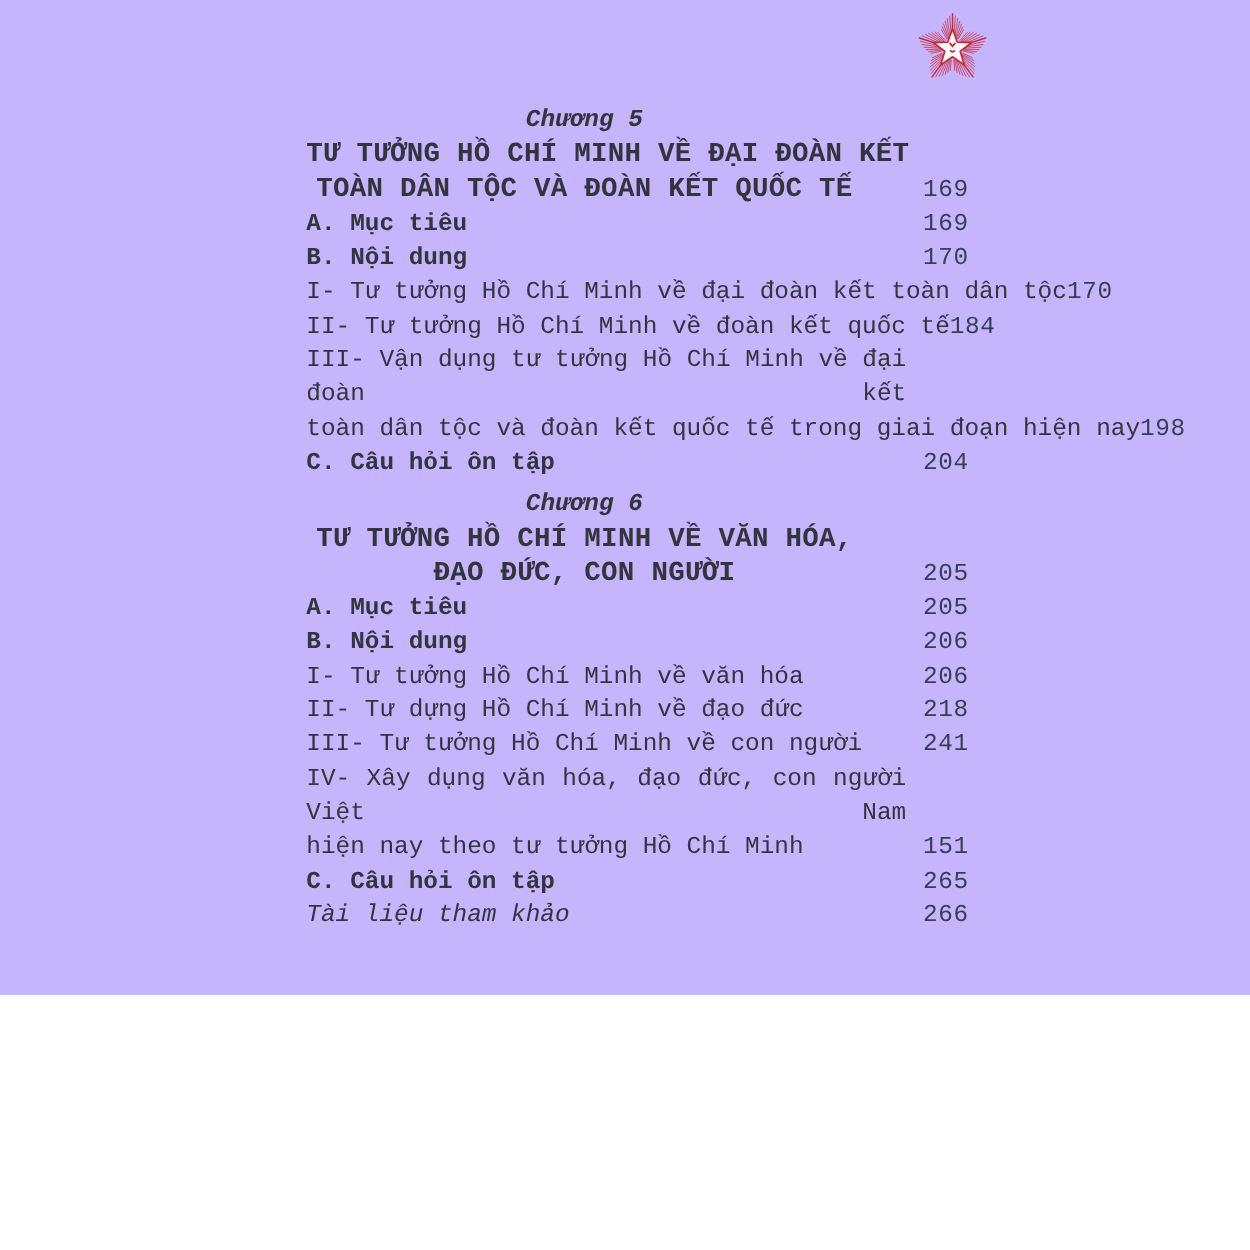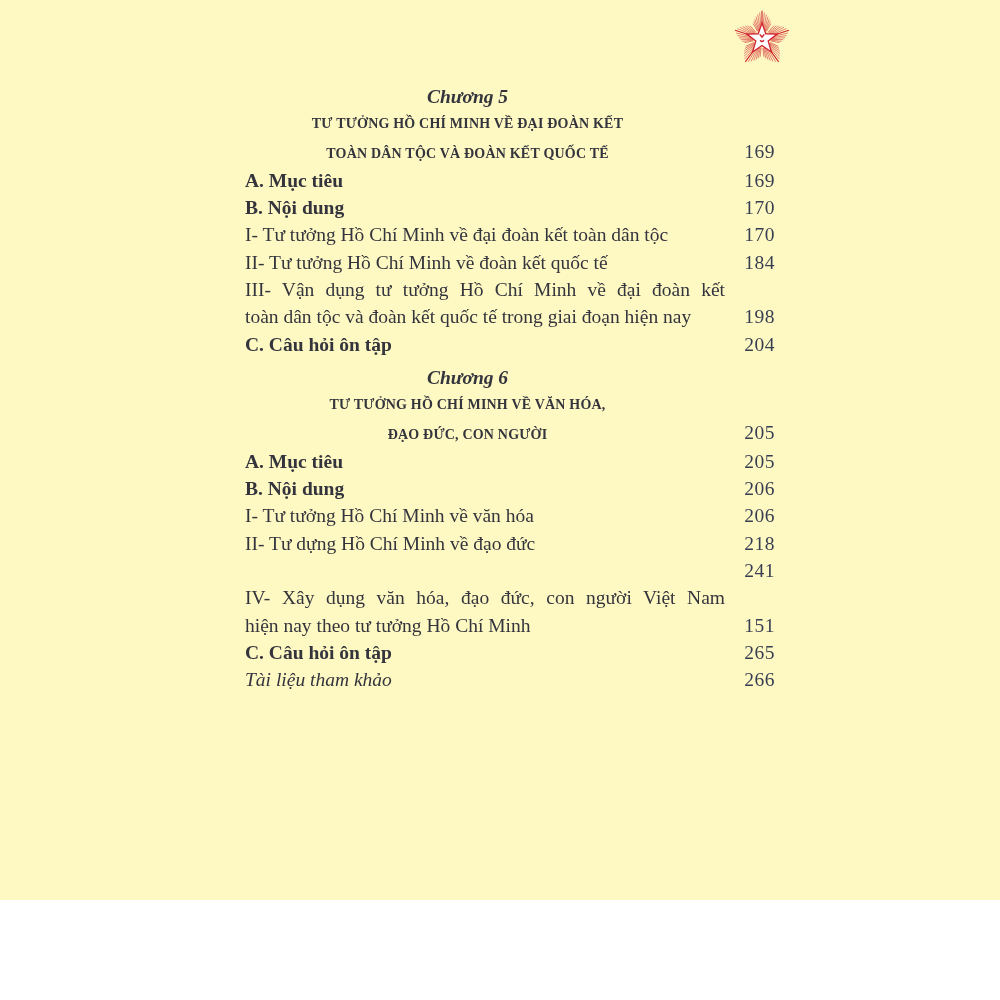--- a/index.html
+++ b/index.html
@@ -1,31 +1,31 @@
 <!DOCTYPE html>
 <html><head>
 <meta charset="utf-8">
 <style>
   html,body { margin:0; padding:0; background:#ffffff; }
   .page {
-    position:relative; width:1000px; height:900px; background:#fef9c3;
-    font-family:Liberation Serif, serif; color:#34343d; overflow:hidden;
+    position:relative; width:1000px; height:796px; background:#c4b5fd;
+    font-family:Liberation Mono, monospace; color:#34343d; overflow:hidden;
   }
   .logo { position:absolute; left:729px; top:6px; width:66px; height:66px; }
   .toc {
     position:absolute; left:245px; top:83px; width:530px;
     font-size:19.5px; line-height:27.3px;
   }
   .row { display:flex; align-items:baseline; white-space:nowrap; }
   .row .t { flex:0 0 auto;text-align:center; }
   .row .n { margin-left:auto; letter-spacing:0.5px; color:#383e52; }
   
   .center .t { flex:0 0 445px; text-align:center; }
   .chapter .t { font-style:italic; font-weight:bold; font-size:19.5px; }
-  .heading .t { font-weight:bold; font-size:14px; letter-spacing:0.2px; }
+  .heading .t { font-weight:bold; font-size:22px; letter-spacing:0.2px; }
   .bold .t { font-weight:bold; }
   
   .justify .t { flex:0 0 480px; text-align:justify; text-align-last:justify; white-space:normal; }
   .italic .t { font-style:italic; }
   .gap6 { margin-top:6px; }
   .footer {
     position:absolute; top:942px; left:245px; width:530px;
     text-align:right; font-size:24px; color:#3a3f55; letter-spacing:0.5px;
   }
 </style>
@@ -166,20 +166,21 @@
     </div>
     <div class="row">
       <span class="t">I- Tư tưởng Hồ Chí Minh về văn hóa</span>
       <span class="n">206</span>
     </div>
     <div class="row">
       <span class="t">II- Tư dựng Hồ Chí Minh về đạo đức</span>
       <span class="n">218</span>
     </div>
     <div class="row">
+      <span class="t">III- Tư tưởng Hồ Chí Minh về con người</span>
       <span class="n">241</span>
     </div>
     <div class="row justify">
       <span class="t">IV- Xây dụng văn hóa, đạo đức, con người Việt Nam</span>
     </div>
     <div class="row">
       <span class="t">hiện nay theo tư tưởng Hồ Chí Minh</span>
       <span class="n">151</span>
     </div>
     <div class="row bold">

